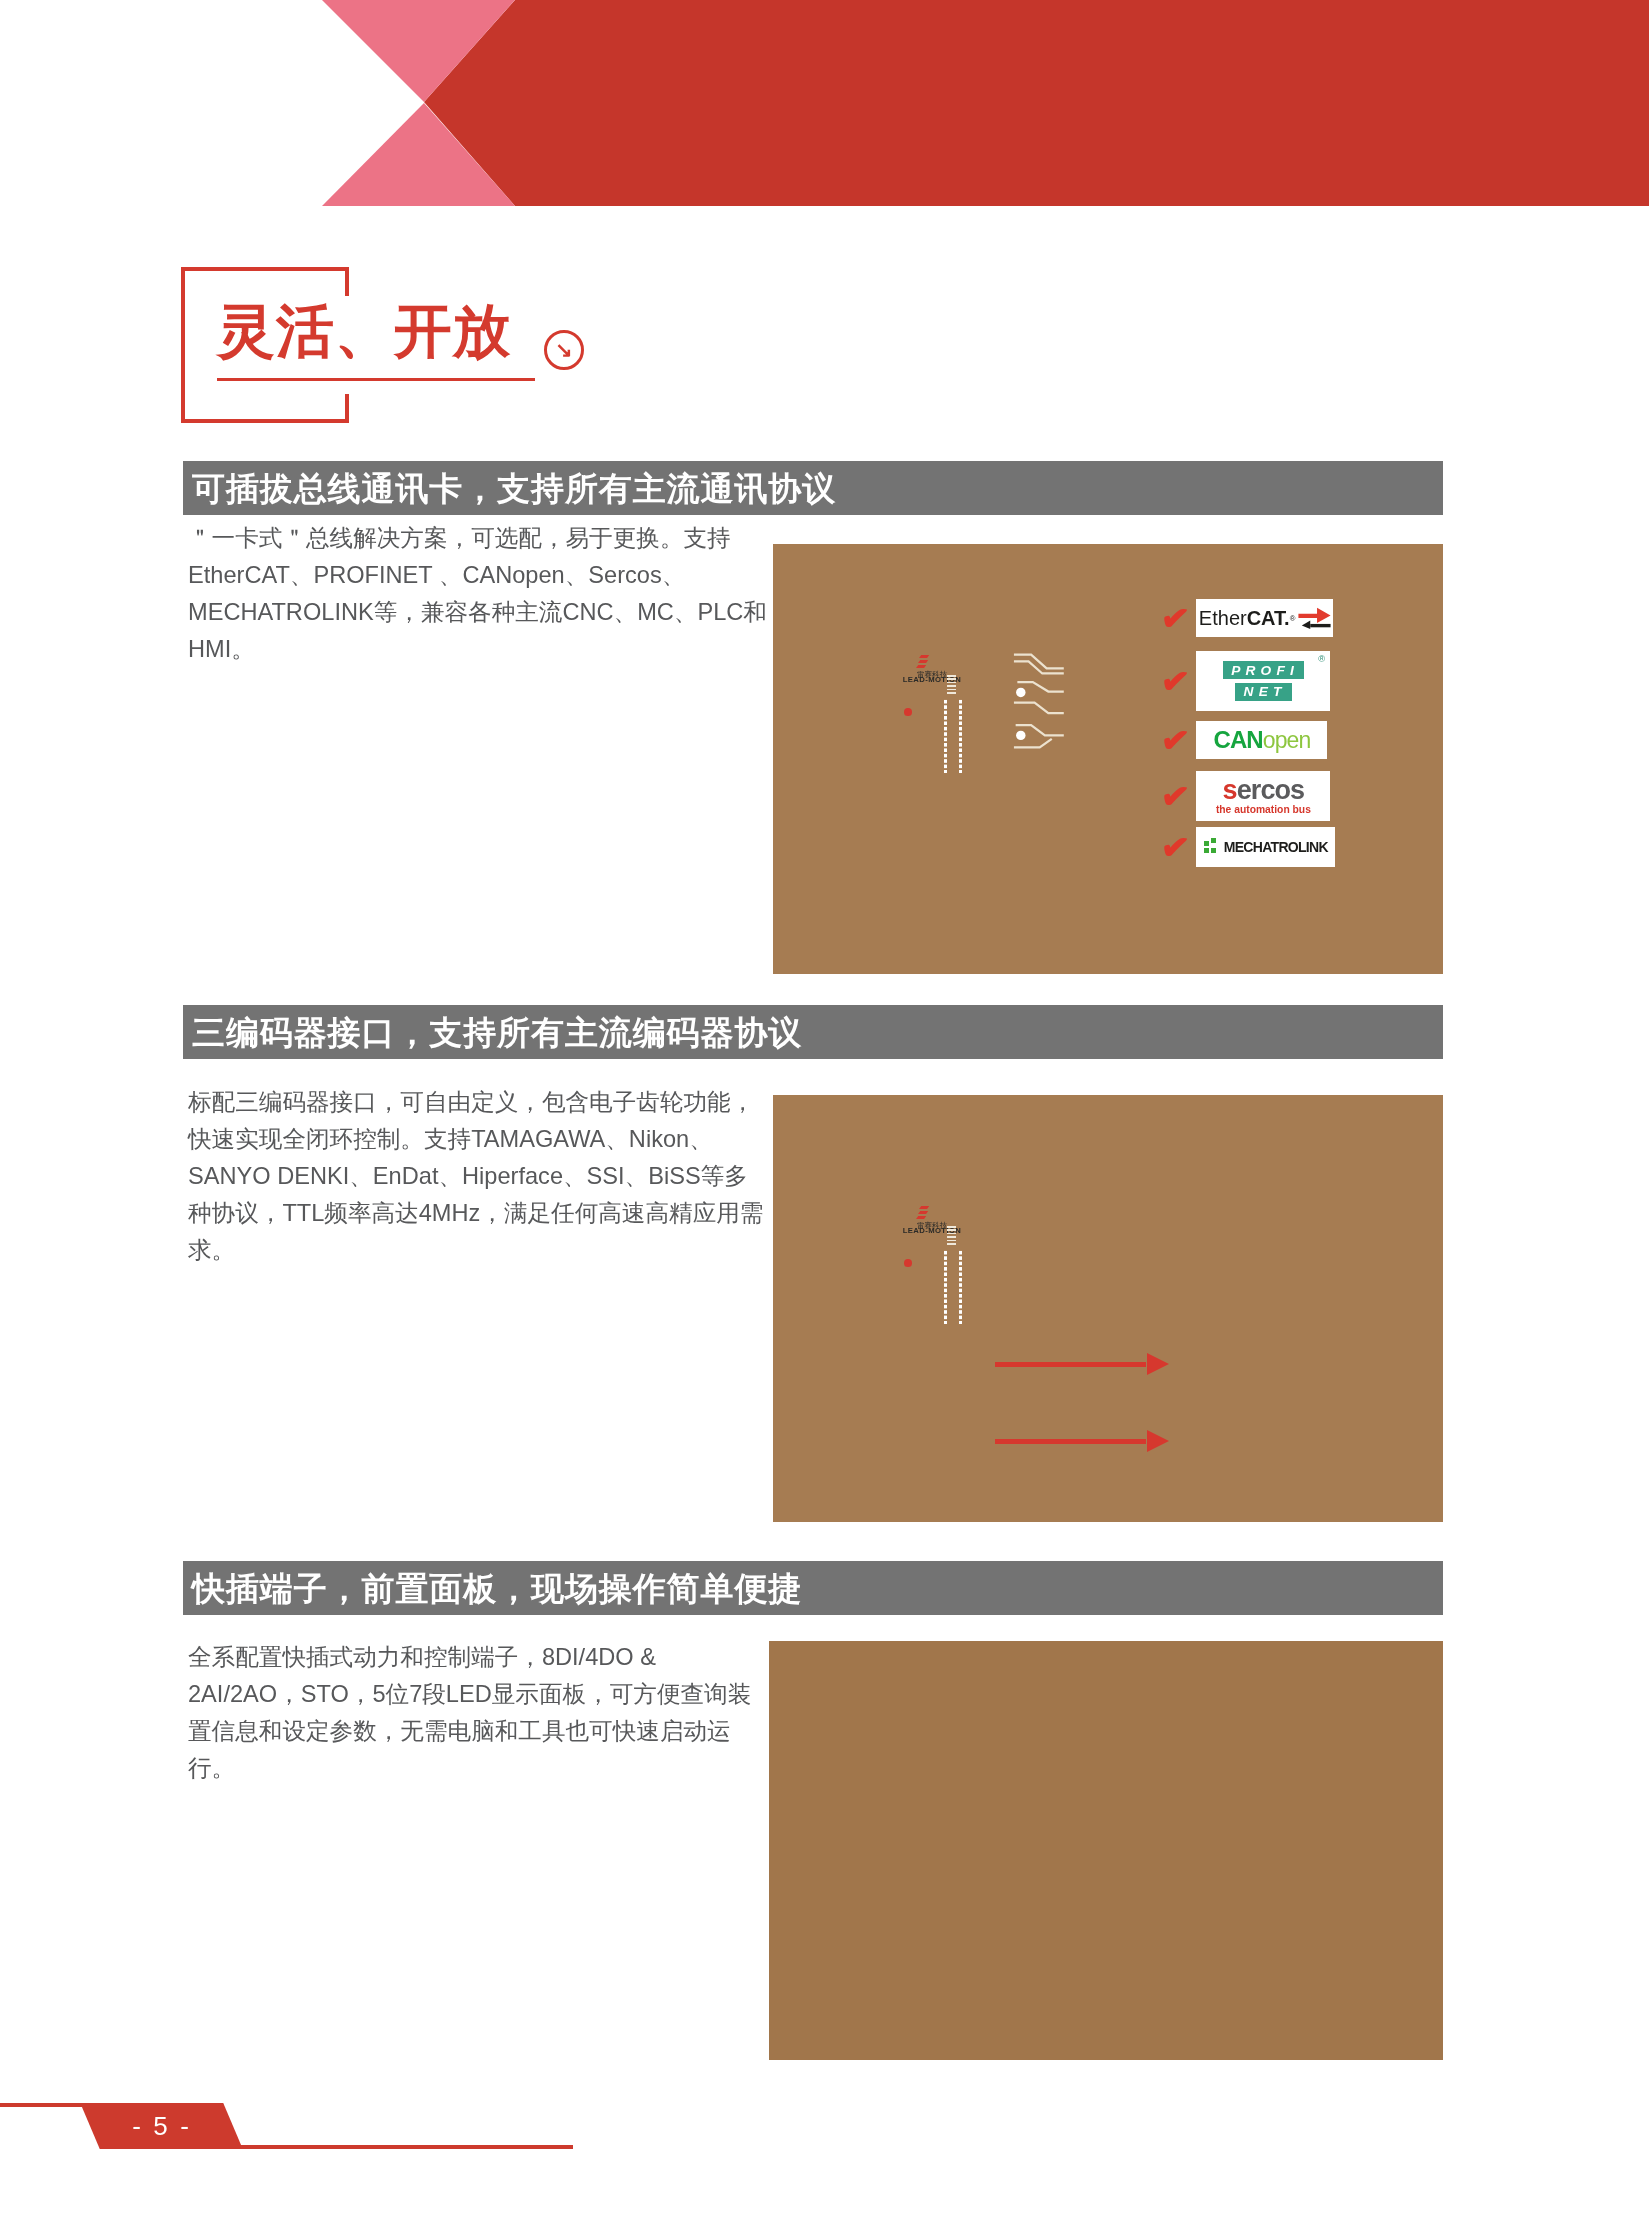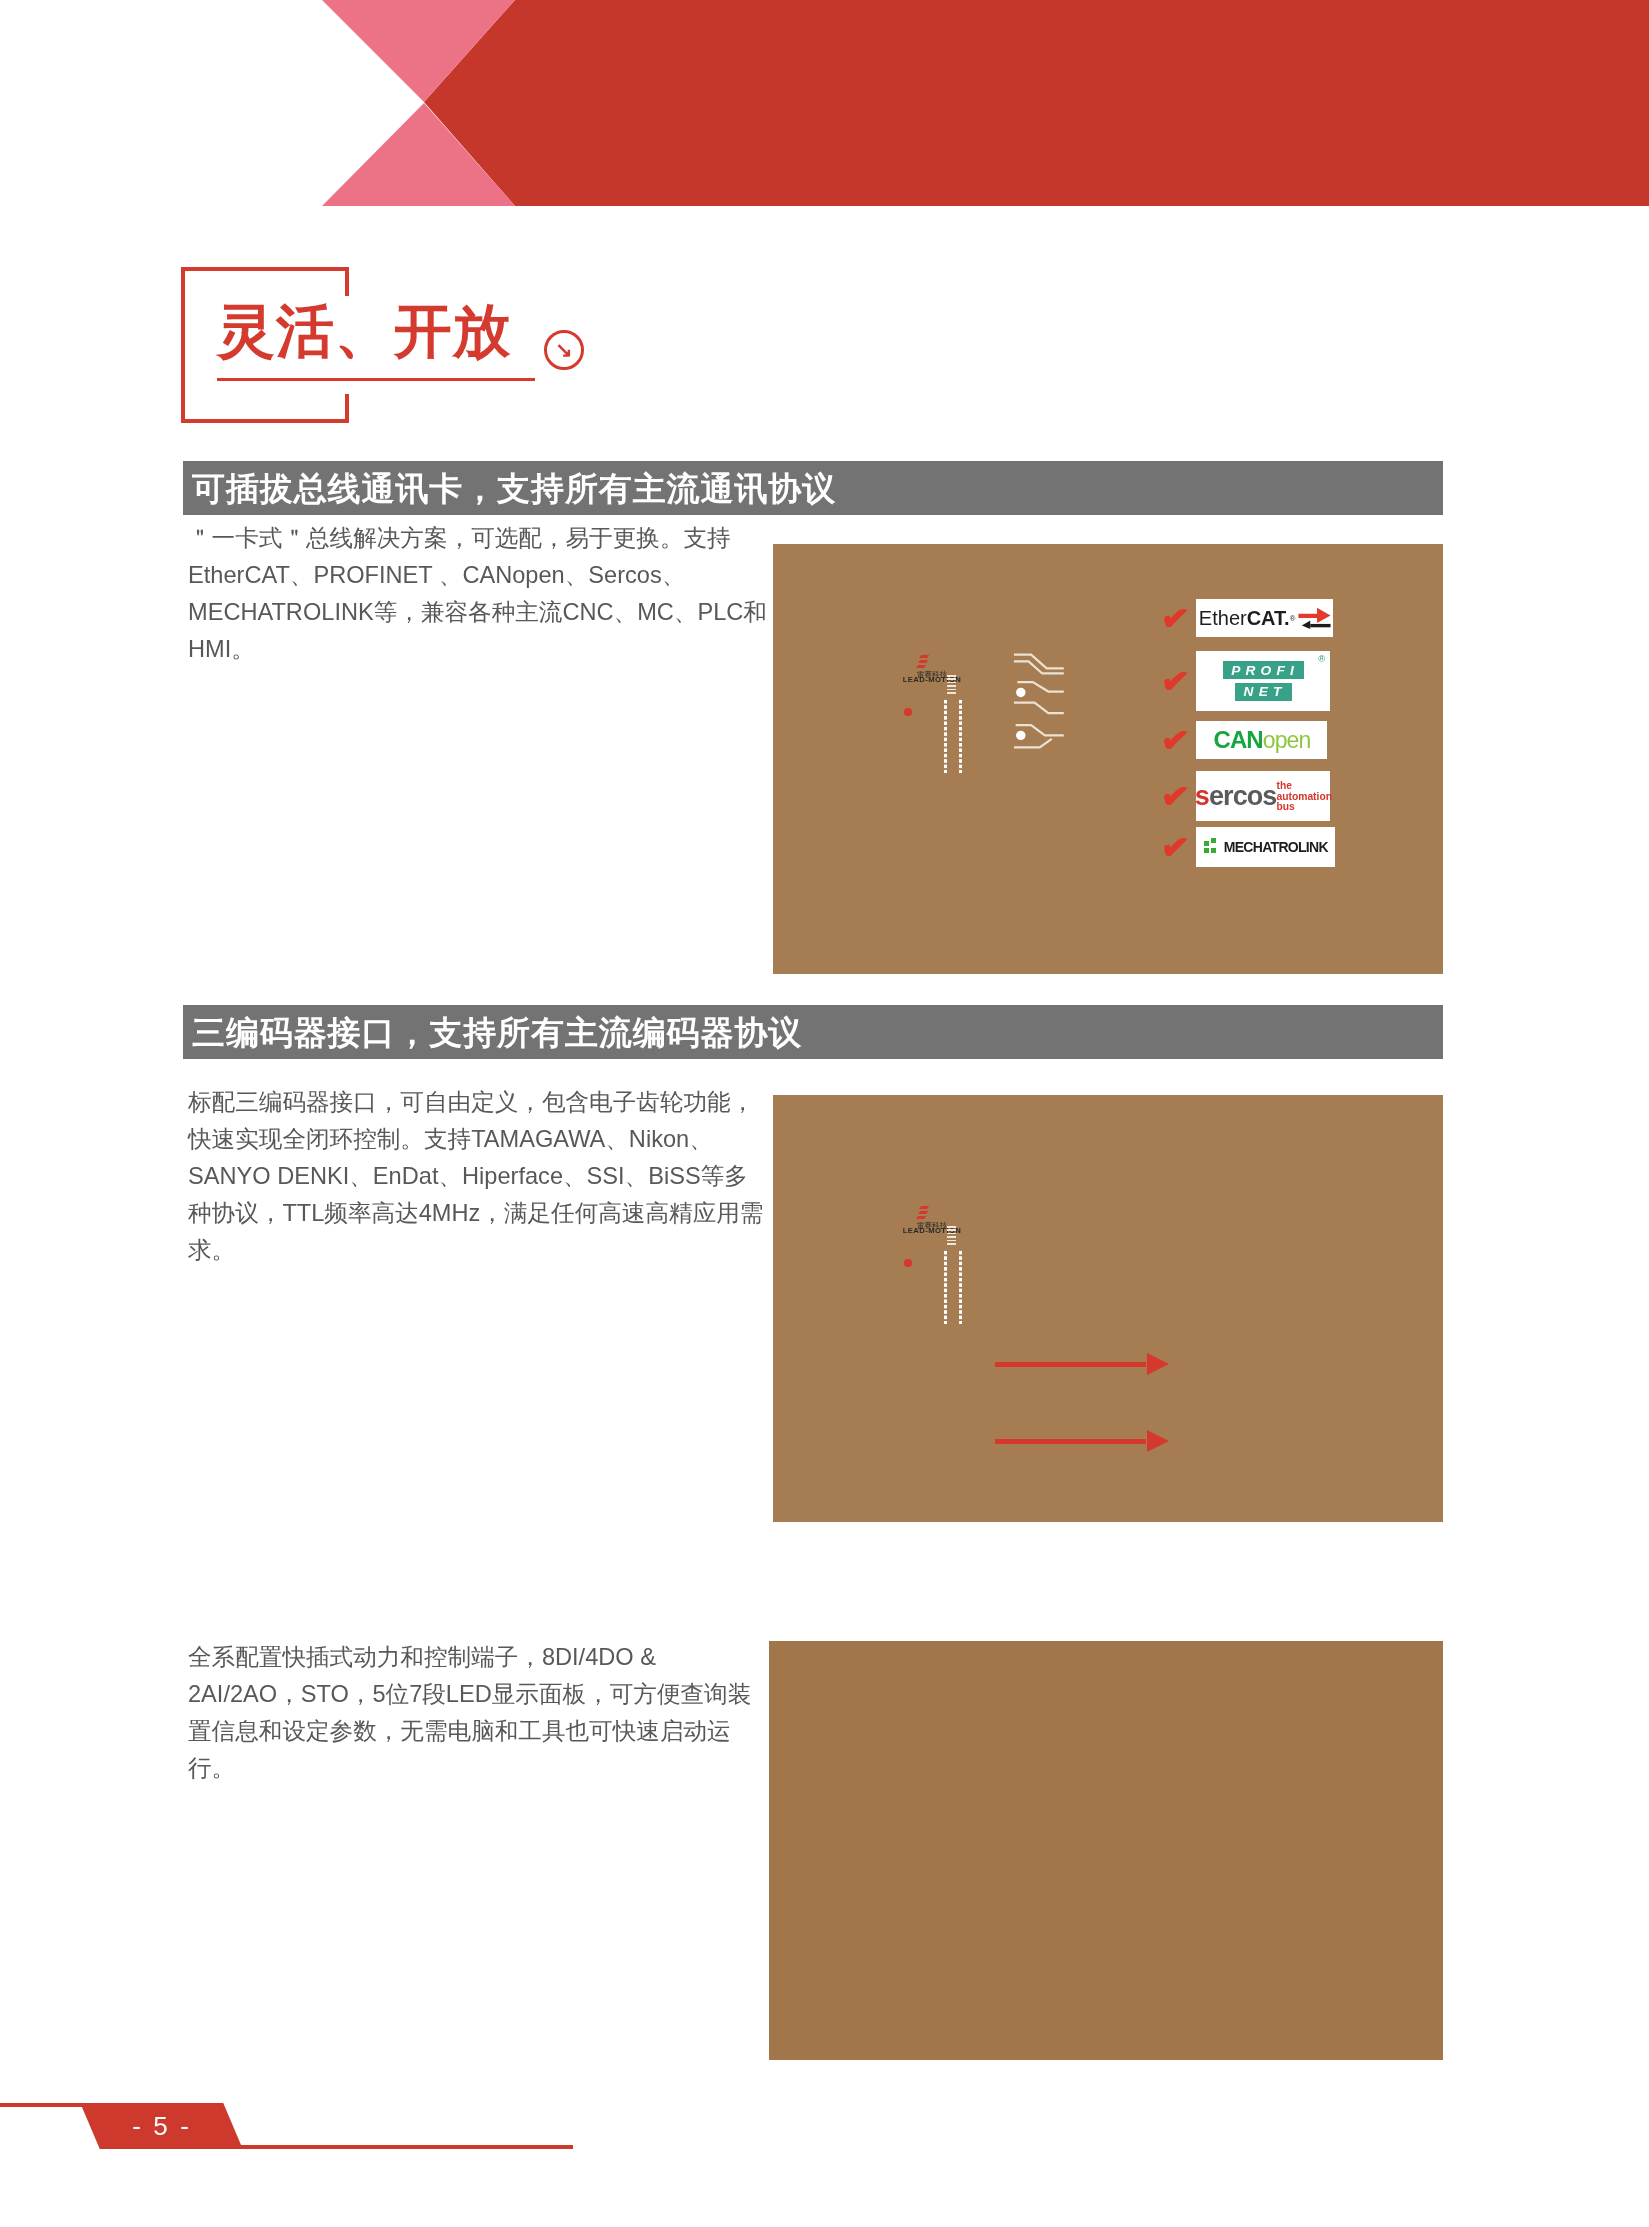--- a/index.html
+++ b/index.html
@@ -65,21 +65,21 @@
   .b-ethercat .t1{font-size:20px;color:#1d1d1b;}
   .b-ethercat .t2{font-size:20px;font-weight:800;color:#1d1d1b;}
   .b-ethercat sup{font-size:7.7px;color:#1d1d1b;}
   .b-profinet{width:134px;height:60px;flex-direction:column;position:relative;}
   .pn-row{background:#37a287;color:#fff;font-weight:700;font-style:italic;font-size:13.7px;
       letter-spacing:5.2px;padding:1.7px 5.2px 1.7px 8.6px;margin:1.7px 0;line-height:1.1;}
   .pn-reg{position:absolute;right:5.2px;top:1.7px;font-size:9.4px;color:#2f8f77;font-style:normal;}
   .b-canopen{width:131px;height:38px;}
   .b-canopen .t1{font-size:24px;font-weight:800;color:#16a53f;letter-spacing:-0.9px;}
   .b-canopen .t2{font-size:23px;color:#8dc63f;letter-spacing:-0.9px;}
-  .b-sercos{width:134px;height:50px;flex-direction:row;line-height:1;}
+  .b-sercos{width:134px;height:50px;flex-direction:column;line-height:1;}
   .sercos-word{font-size:27px;font-weight:800;letter-spacing:-0.9px;}
   .sercos-word .s1{color:#d6372c;} .sercos-word .s2{color:#5b5b5d;}
   .sercos-tag{font-size:10.3px;font-weight:700;color:#d6372c;margin-top:1.7px;}
   .b-mechatrolink{width:139px;height:40px;}
   .mk-mark{position:relative;width:15.5px;height:19px;margin-right:4.3px;}
   .mk-mark i{position:absolute;width:5.2px;height:5.2px;background:#3aaa35;}
   .mk-mark i:nth-child(1){left:0;top:3.4px;}
   .mk-mark i:nth-child(2){left:0;top:10.3px;}
   .mk-mark i:nth-child(3){left:6.9px;top:0px;}
   .mk-mark i:nth-child(4){left:6.9px;top:10.3px;}
@@ -220,20 +220,21 @@
     <div class="rarrow" style="left:222px;top:258px;">
       <span class="shaft"></span>
         <span class="head"></span>
     </div>
     <div class="rarrow" style="left:222px;top:335px;">
       <span class="shaft"></span>
         <span class="head"></span>
     </div>
   </div>
 
+  <div class="sec-header" style="top:1561px;">快插端子，前置面板，现场操作简单便捷</div>
   <div class="sec-body" style="top:1639px;">全系配置快插式动力和控制端子，8DI/4DO &amp; 2AI/2AO，STO，5位7段LED显示面板，可方便查询装置信息和设定参数，无需电脑和工具也可快速启动运行。</div>
 
   <div class="panel" style="left:769px;top:1641px;width:674px;height:419px;background:#a1764b;"></div>
 
   <div class="f-line-left"></div>
   <div class="f-page">
     <span>- 5 -</span>
   </div>
   <div class="f-line-right"></div>
 

